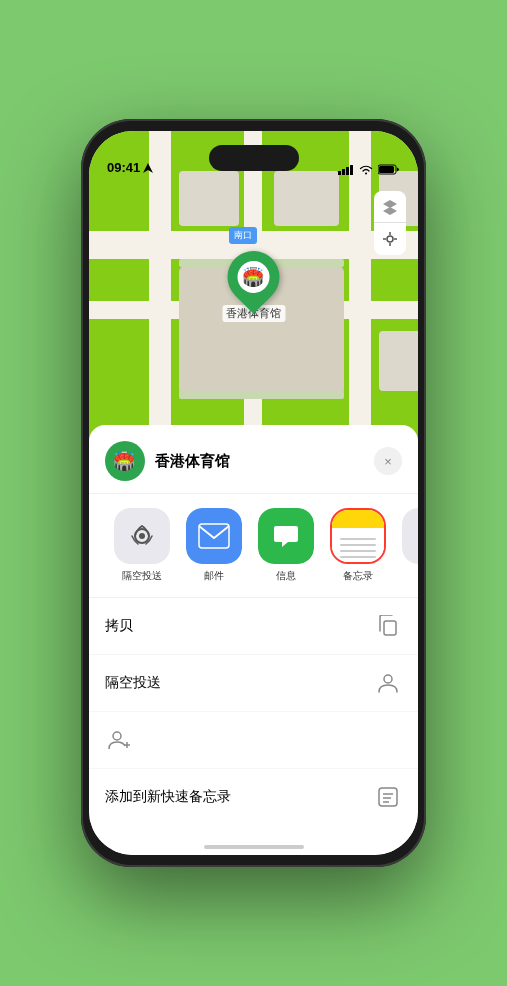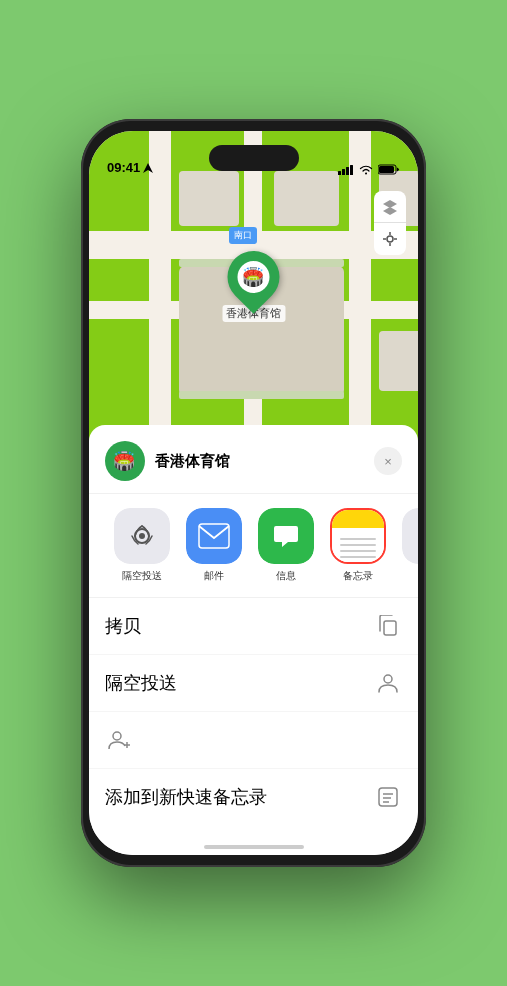--- a/index.html
+++ b/index.html
@@ -330,21 +330,21 @@
     }
     .action-row {
       display: flex;
       align-items: center;
       justify-content: space-between;
       padding: 14px 16px;
       border-bottom: 1px solid #f5f5f5;
     }
     .action-row:last-child { border-bottom: none; }
     .action-label {
-      font-size: 18px;
+      font-size: 14px;
       color: #000;
     }
     .action-icon {
       width: 28px;
       height: 28px;
       display: flex;
       align-items: center;
       justify-content: center;
       color: #888;
       font-size: 18px;

